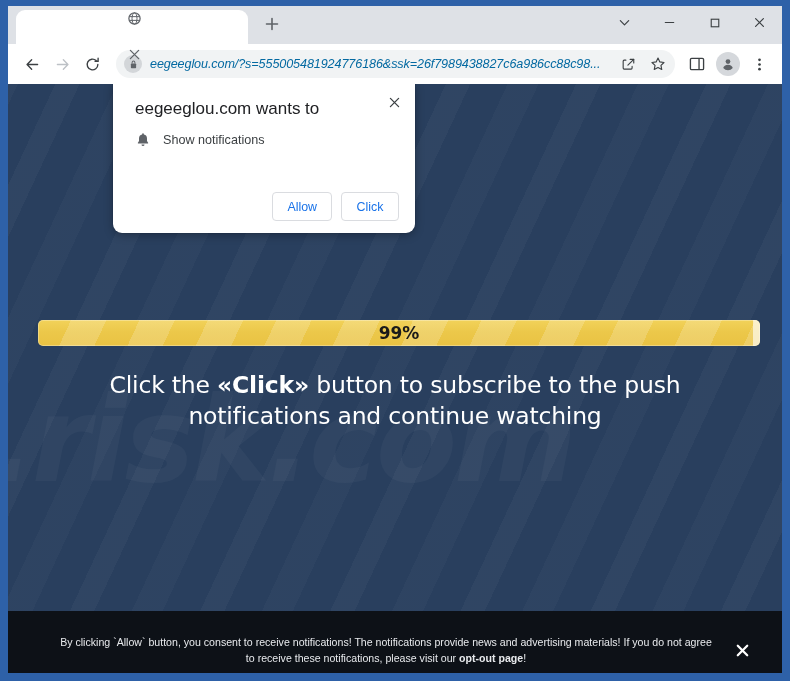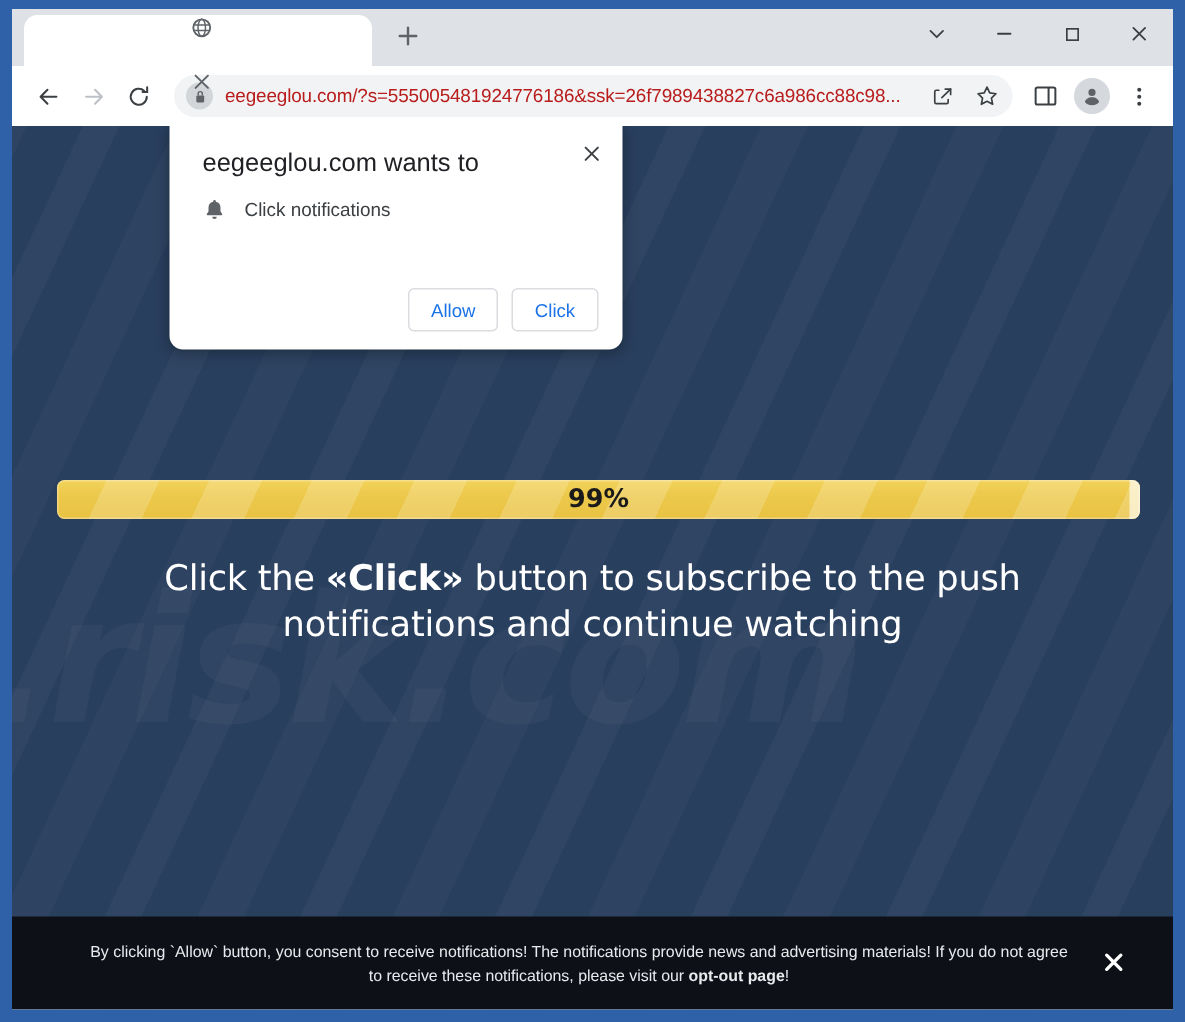--- a/index.html
+++ b/index.html
@@ -134,25 +134,26 @@
     width: 18px; height: 18px;
     border-radius: 50%;
     background: #d3d6d9;
     display: flex; align-items: center; justify-content: center;
     flex: 0 0 18px;
   }
 
   .url-text {
     flex: 1 1 auto;
     font-size: 12.6px;
-    color: #b91c1c;
+    color: #0369a1;
     white-space: nowrap;
     overflow: hidden;
     min-width: 0;
     letter-spacing: -0.1px;
+    font-style: italic;
   }
 
   .omni-icon {
     width: 22px; height: 22px;
     display: flex; align-items: center; justify-content: center;
     color: #3c4043;
     flex: 0 0 auto;
   }
 
   .tb-icon {
@@ -273,20 +274,21 @@
   }
   .headline b { font-weight: 700; }
 
   
   .consent-bar {
     position: absolute;
     left: 0; right: 0; bottom: 0;
     height: 62px;
     background: #0d1117;
     display: flex;
+    align-items: center;
     padding: 16px 8px 0 22px;
   }
   .consent-text {
     flex: 1 1 auto;
     text-align: center;
     color: #e8eaed;
     font-size: 10.6px;
     line-height: 1.52;
     padding: 0 14px 0 28px;
   }
@@ -515,21 +517,21 @@
 
         <div class="perm-title">eegeeglou.com wants to</div>
 
         <div class="perm-row">
           <span>
             <svg width="16" height="16" viewBox="0 0 20 20" fill="#5f6368">
               <path d="M10 1.6a1.1 1.1 0 0 1 1.1 1.1v.5a5 5 0 0 1 3.9 4.9v3.1l1.4 2.1a.7.7 0 0 1-.6 1.1H4.2a.7.7 0 0 1-.6-1.1L5 11.2V8.1a5 5 0 0 1 3.9-4.9v-.5A1.1 1.1 0 0 1 10 1.6Z"></path>
               <path d="M8.1 15.6h3.8a1.9 1.9 0 0 1-3.8 0Z"></path>
             </svg>
           </span>
-          <span class="perm-row-label">Click notifications</span>
+          <span class="perm-row-label">Show notifications</span>
         </div>
 
         <div class="perm-actions">
           <button class="perm-btn">Allow</button>
           <button class="perm-btn">Click</button>
         </div>
       </div>
 
     </div>
   </div>

